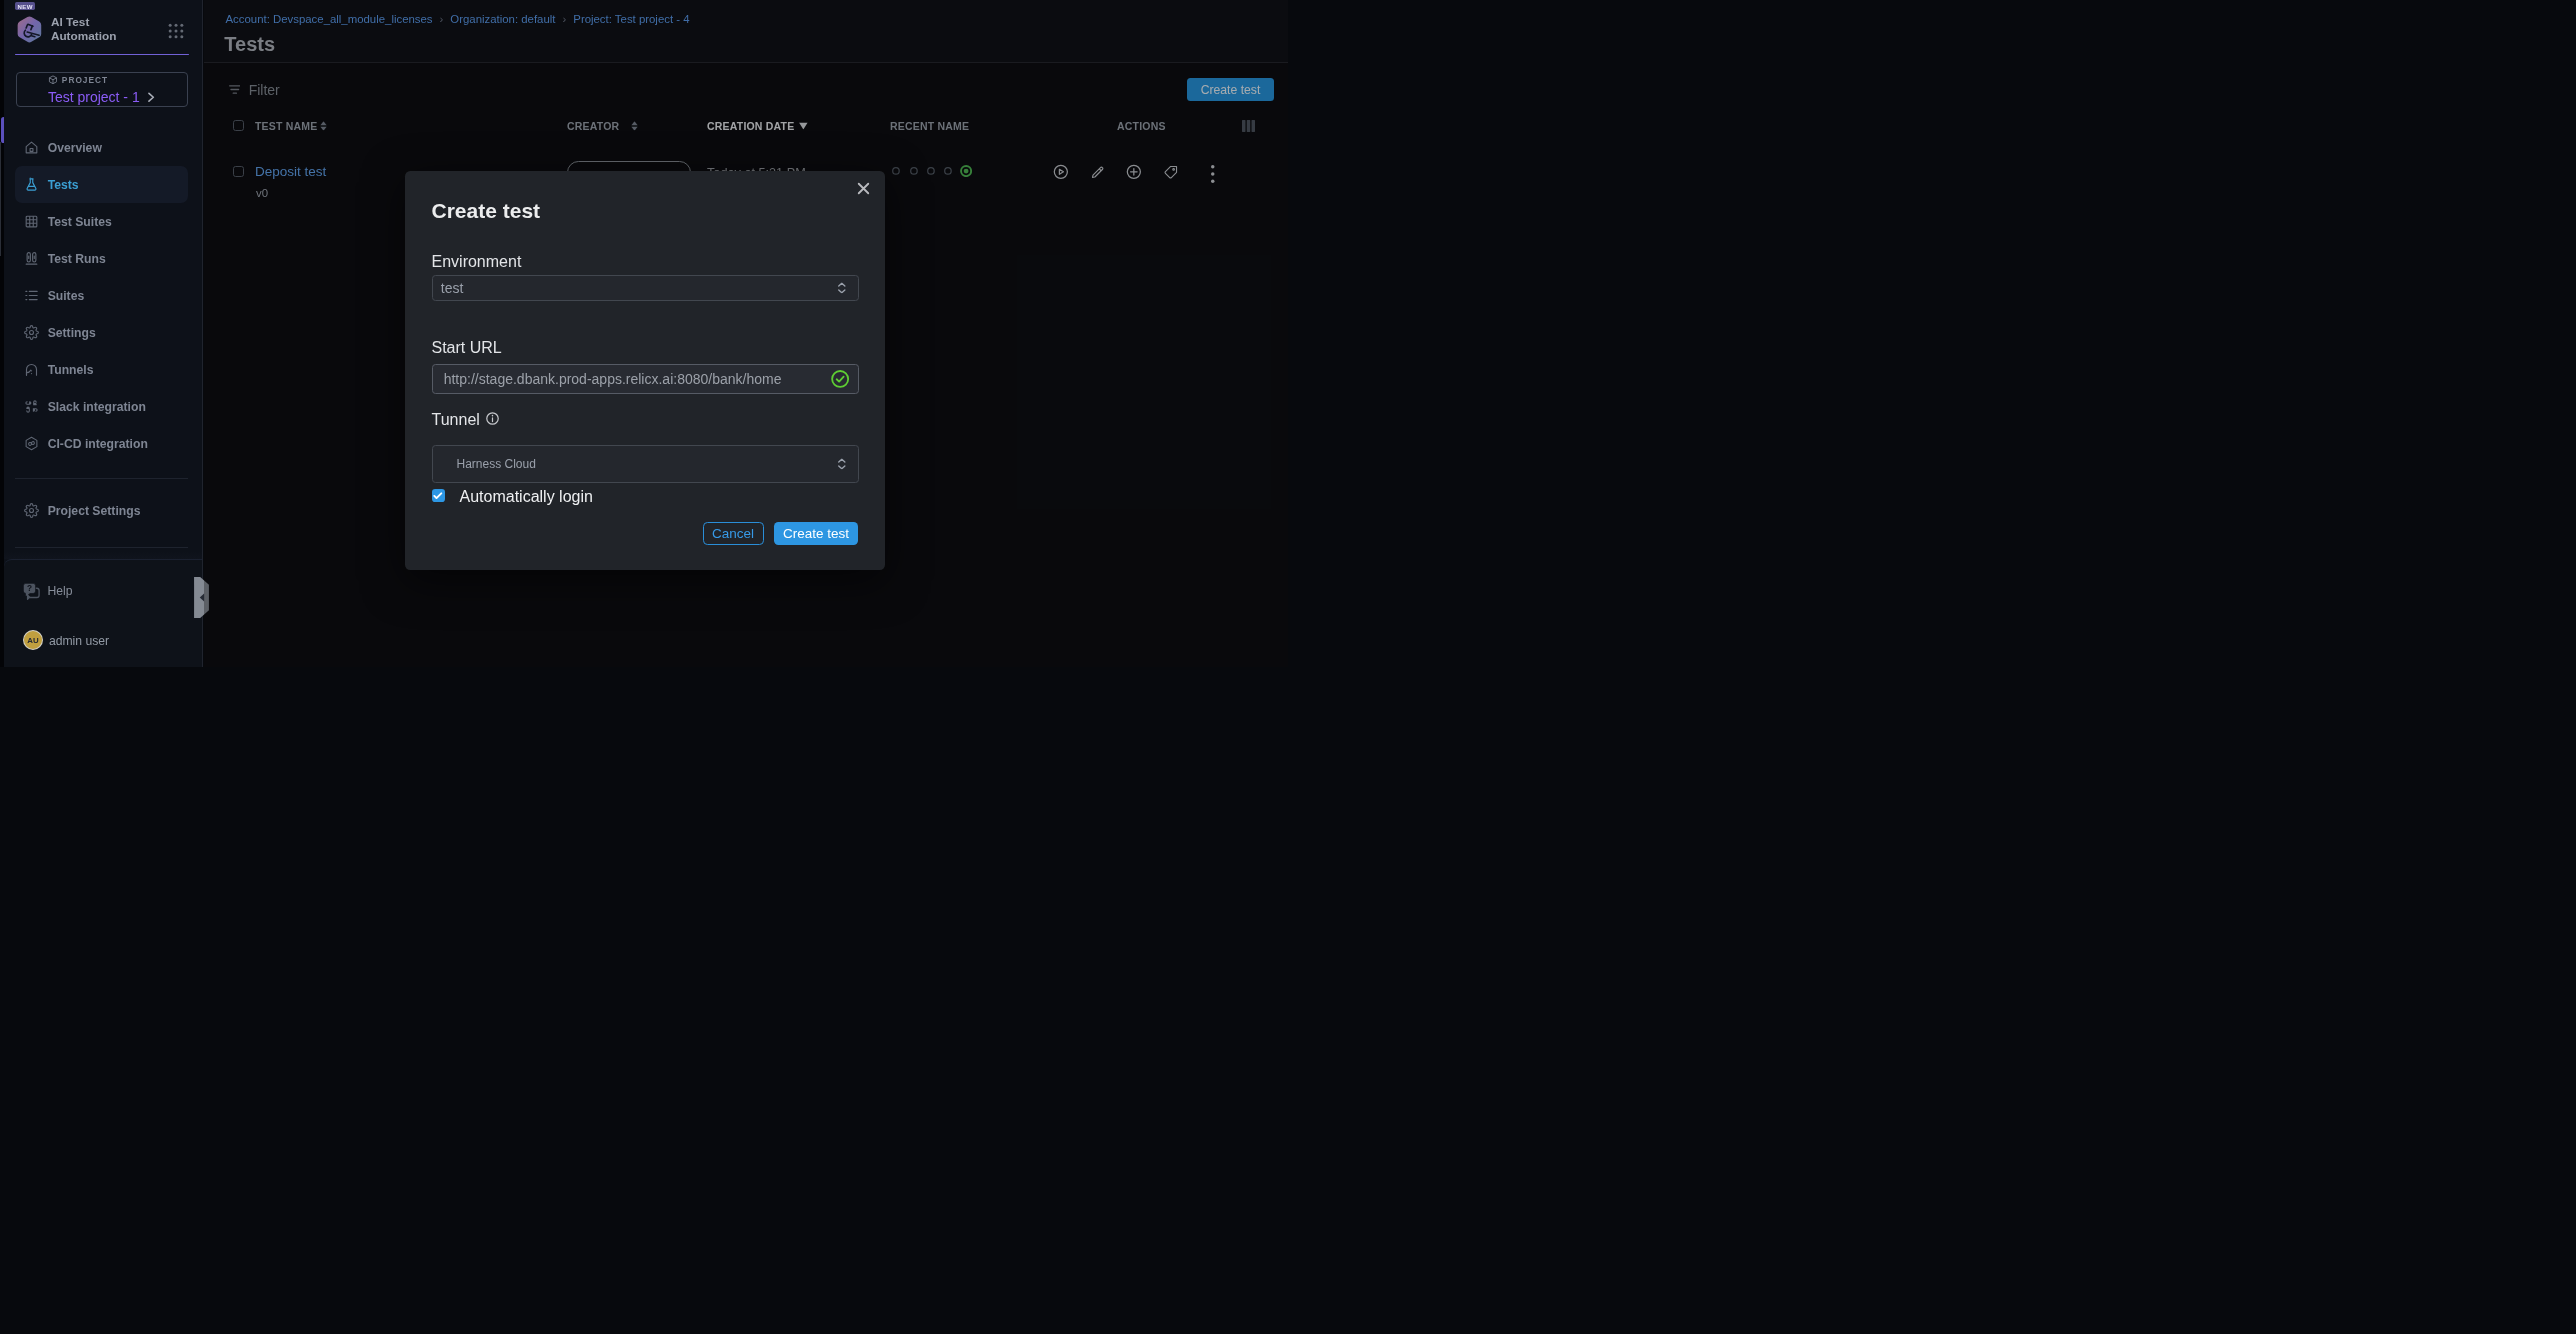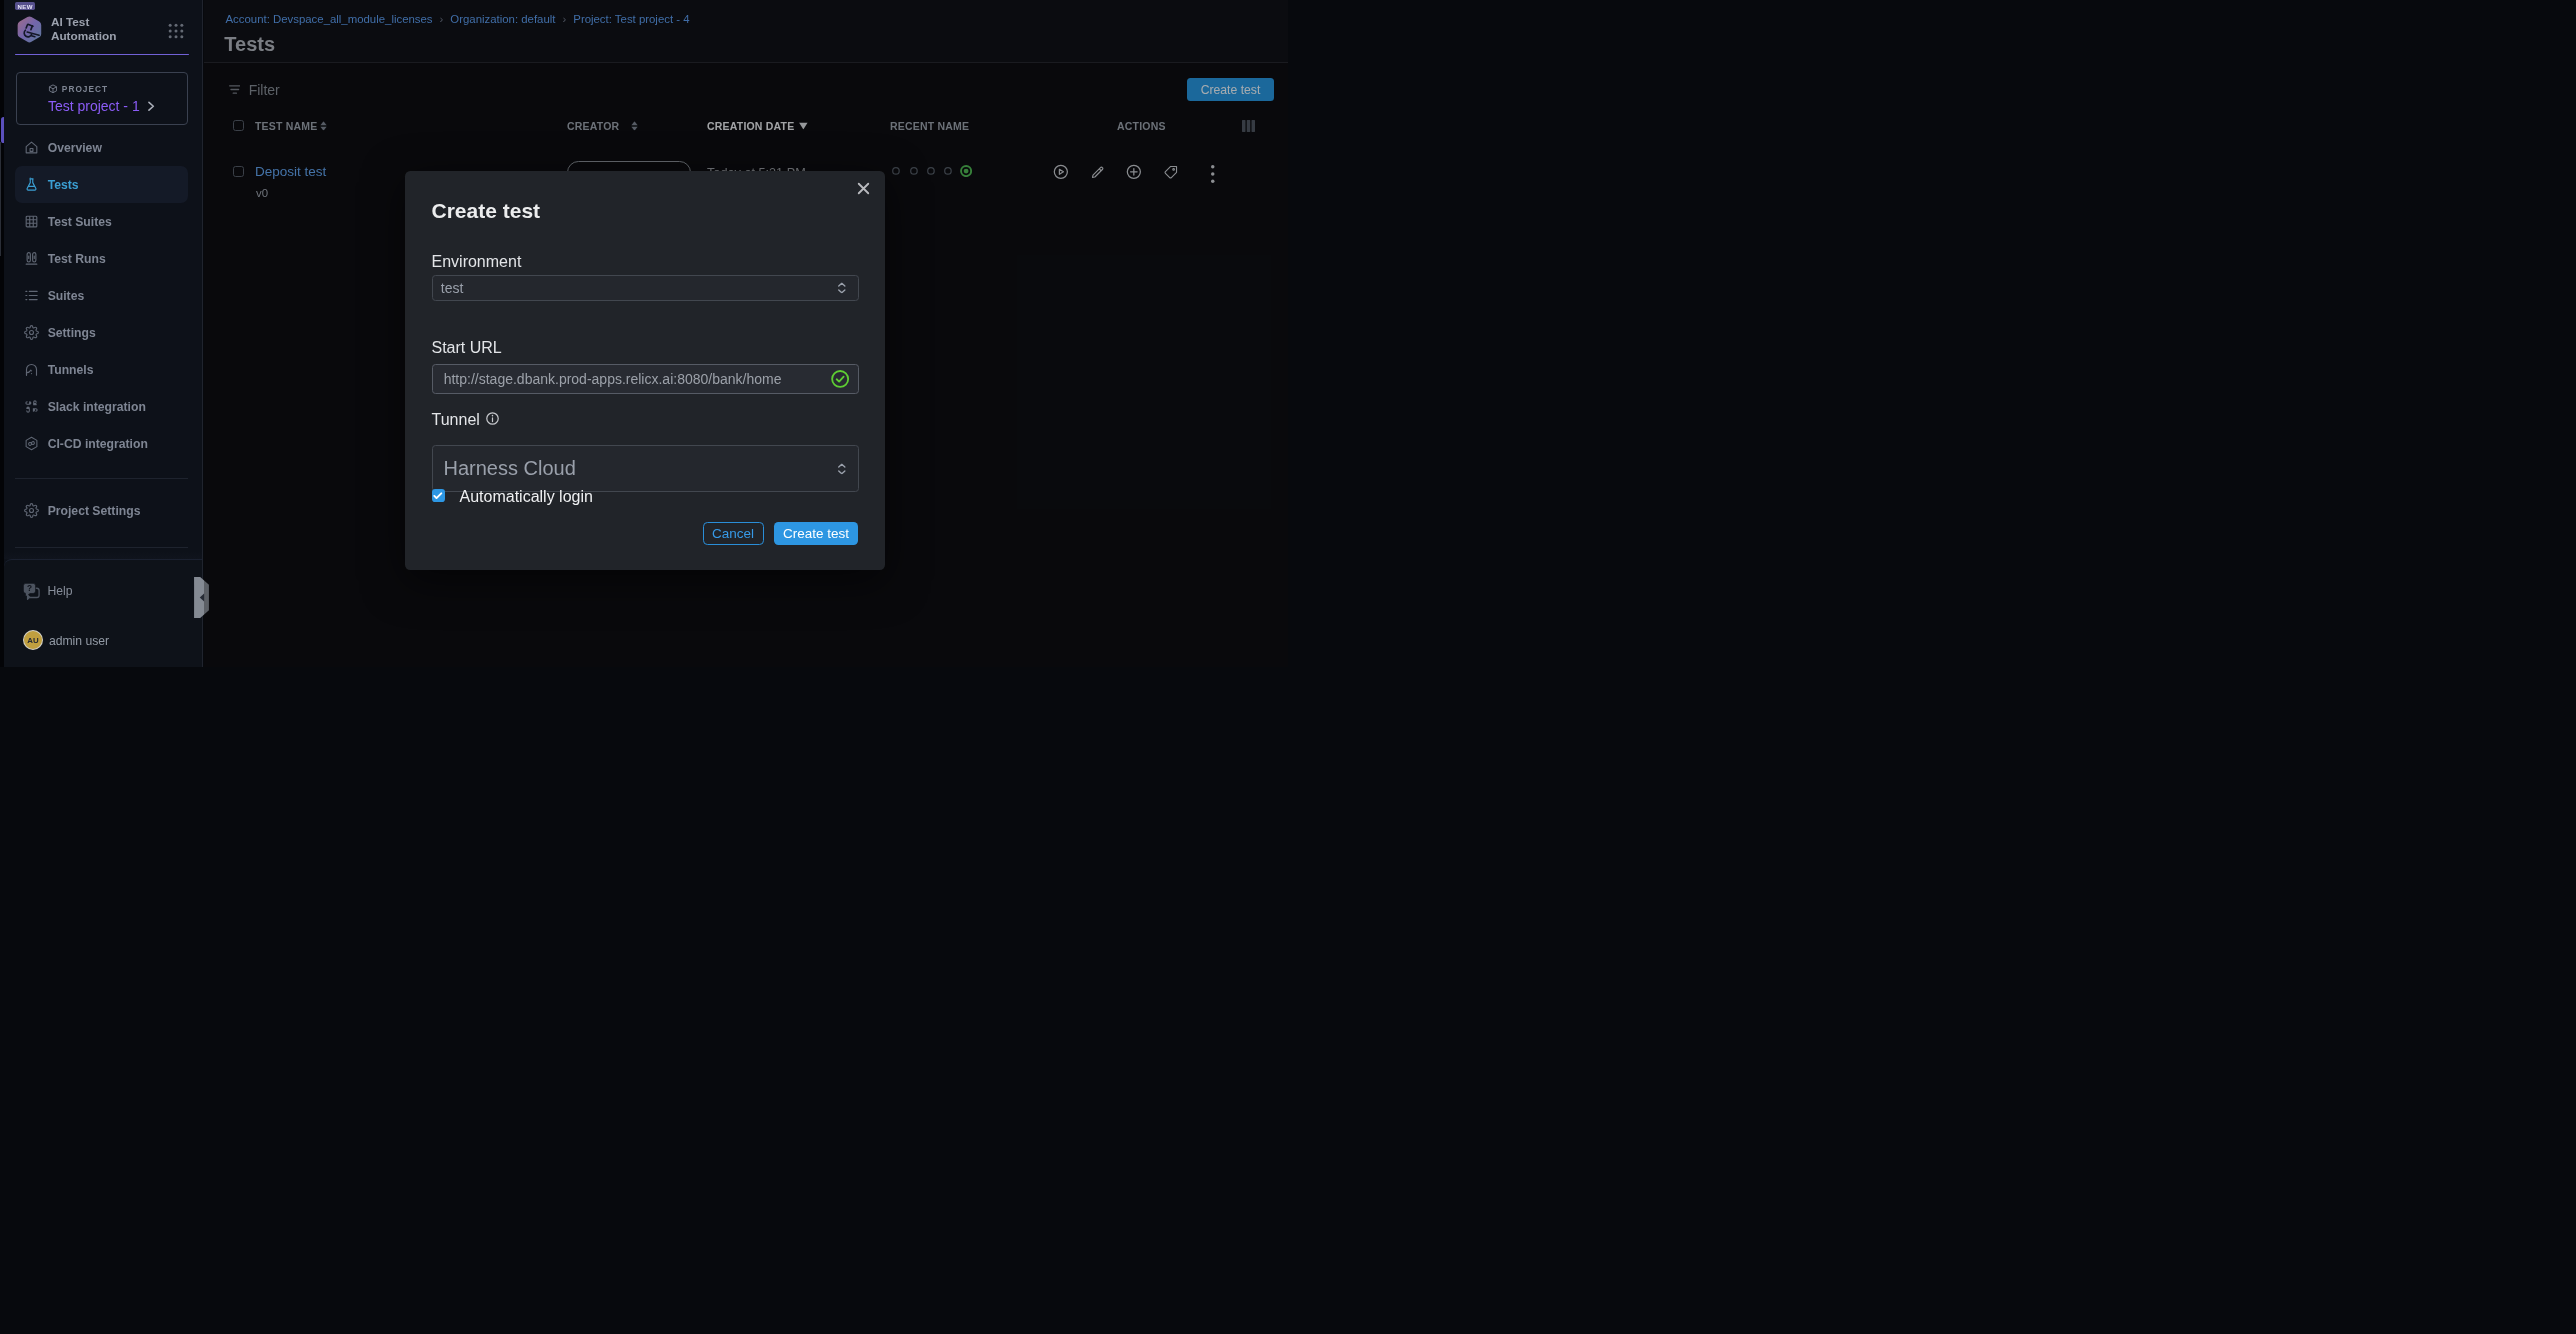--- a/index.html
+++ b/index.html
@@ -17,21 +17,21 @@
   background:#0d1119; border-right:0.9px solid #20242e; z-index:3; }
 .newbadge { position:absolute; left:11px; top:2.4px; width:20.5px; height:7.5px;
   background:#56508d; color:#e9e7f9; font-size:6.1px; font-weight:bold; letter-spacing:0.3px;
   border-radius:1.7px; display:flex; align-items:center; justify-content:center; }
 .hexlogo { position:absolute; left:11.8px; top:16px; }
 .brand { position:absolute; left:47px; top:15px; font-size:11.8px; font-weight:bold;
   color:#9ba1ad; line-height:14.4px; }
 .dots9 { position:absolute; left:162px; top:21.4px; }
 .pline { position:absolute; left:11px; top:54px; width:174px; height:1.4px; background:#7161d6; border-radius:0.9px; }
 
-.projbox { position:absolute; left:11.8px; top:72px; width:172px; height:53px;
+.projbox { position:absolute; left:11.8px; top:72px; width:172px; height:35px;
   border:0.9px solid #3a4150; border-radius:4px; }
 .projbox .inner { position:absolute; left:50%; top:0; transform:translateX(-50%); height:100%;
   display:flex; flex-direction:column; justify-content:center; white-space:nowrap; }
 .projrow1 { display:flex; align-items:center; gap:4.4px; height:11.4px; color:#7f8694; }
 .projrow1 span { font-size:8.3px; font-weight:bold; letter-spacing:1px; }
 .projrow2 { display:flex; align-items:center; gap:7.9px; margin-top:3.5px; }
 .projrow2 .pname { font-size:14px; color:#8b5cf6; white-space:nowrap; }
 
 .nav { position:absolute; left:11.4px; top:129px; width:173px;font-weight:bold; }
 .navitem { position:relative; height:37px; display:flex; align-items:center; color:#7e8593; }
@@ -391,21 +391,21 @@
         </svg>
     </div>
 
     <div class="mlabel" style="top:240px; width:105px;">Tunnel
       <svg style="position:absolute; left:54px; top:1.3px;" width="13" height="13" viewBox="0 0 15 15" fill="none" stroke="#c6c8cc" stroke-width="1.4">
           <circle cx="7.5" cy="7.5" r="6.6"></circle>
           <path d="M7.5 6.8 L7.5 11" stroke-linecap="round"></path>
           <circle cx="7.5" cy="4.2" r="0.9" fill="#c6c8cc" stroke="none"></circle>
         </svg>
     </div>
-    <div class="mfield" style="top:274px; height:47px; font-size:20px; padding-left:11px;">Harness Cloud
+    <div class="mfield" style="top:274px; height:38px; font-size:12px; padding-left:24px;">Harness Cloud
       <svg class="caret" width="9.6" height="11.4" viewBox="0 0 11 13" fill="none" stroke="#9aa0ab" stroke-width="1.6" stroke-linecap="round" stroke-linejoin="round">
           <path d="M2 4.2 L5.5 1 L9 4.2 M2 8.8 L5.5 12 L9 8.8"></path>
         </svg>
     </div>
 
     <div class="checkrow">
       <div class="mcheckbox">
         <svg width="9.6" height="7.9" viewBox="0 0 11 9" fill="none" stroke="#fff" stroke-width="2.2" stroke-linecap="round" stroke-linejoin="round">
             <path d="M1.5 4.5 L4 7 L9.5 1.5"></path>
           </svg>

